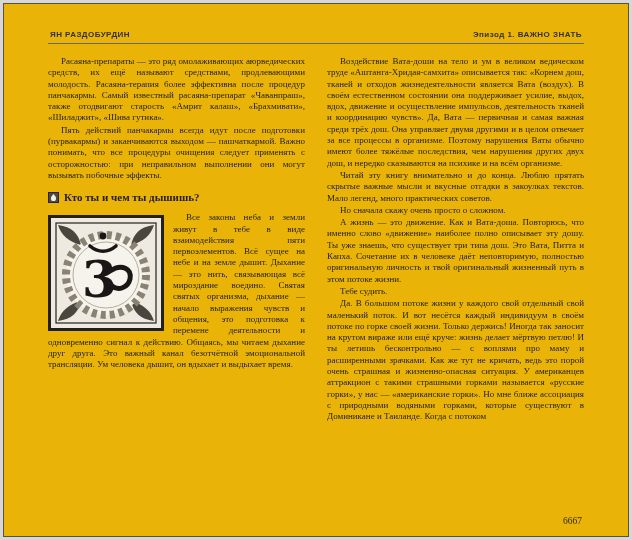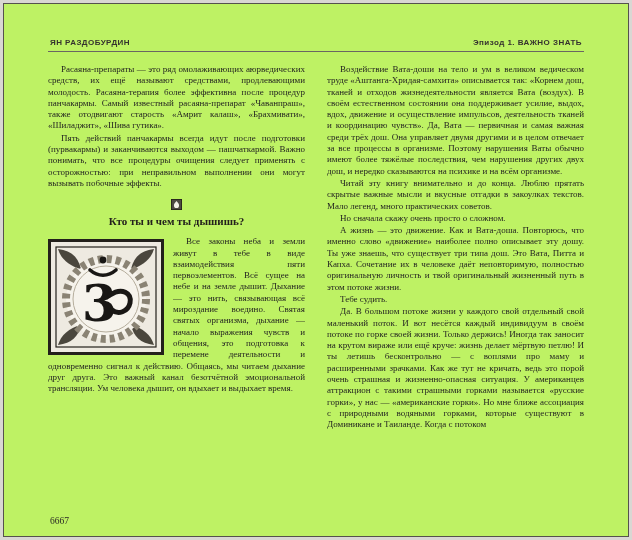--- a/index.html
+++ b/index.html
@@ -5,56 +5,55 @@
   html,body{margin:0;padding:0;}
   body{
     width:632px;height:540px;position:relative;overflow:hidden;
     background:#d9d7d3;
     font-family:"Liberation Serif", serif;
     color:#1f1f1f;
   }
   .scan{
     position:absolute;left:3px;top:3px;right:3px;bottom:3px;
     border:1px solid #55524d;
-    background:#bef264;
+    background:#eab308;
     box-sizing:border-box;
-    padding:24px 44px 8px 44px;
+    padding:16px 44px 8px 44px;
   }
   .running-header{
     display:flex;justify-content:space-between;align-items:baseline;
     font-family:"Liberation Sans", sans-serif;
     font-size:8px;font-weight:700;letter-spacing:.45px;color:#35322e;
     margin:10px 2px 4px 2px;
   }
   .header-rule{border:none;border-top:1px solid #6a6662;margin:3px 0 12px 0;}
   .columns{display:flex;gap:22px;height:446px;overflow:hidden;}
   .col{flex:1 1 0;min-width:0;}
   p.body{
     font-size:9px;line-height:11.3px;text-align:justify;
     margin:0 0 1px 0;text-indent:13px;
     -webkit-hyphens:auto;hyphens:auto;
   }
   .section-title{
     display:flex;align-items:center;gap:5px;
     font-size:11px;font-weight:700;color:#23201c;
     margin:10px 0 7px 0;
-    flex-direction:column;
   }
   .section-title .ttl{white-space:nowrap;}
   .epigraph{margin:0 0 9px 24px;}
   .epigraph p{font-size:8.3px;line-height:10.6px;margin:0;text-align:justify;}
   .epigraph .author{font-style:italic;margin-top:3px;text-align:left;color:#2a2824;}
   .flow{margin-top:3px;}
   .om-float{
     float:left;width:116px;height:116px;margin:3px 9px 2px 0;
   }
   .om-float svg{display:block;width:116px;height:116px;}
   .footer{
     position:absolute;left:46px;right:46px;bottom:10px;
-    display:flex;justify-content:flex-start;
+    display:flex;justify-content:flex-end;
     font-size:9.5px;color:#2b2925;
   }
   .icon-box{display:inline-flex;flex:0 0 auto;}
 </style>
 </head>
 <body>
 
 <div class="scan">
 
   <div class="running-header">

